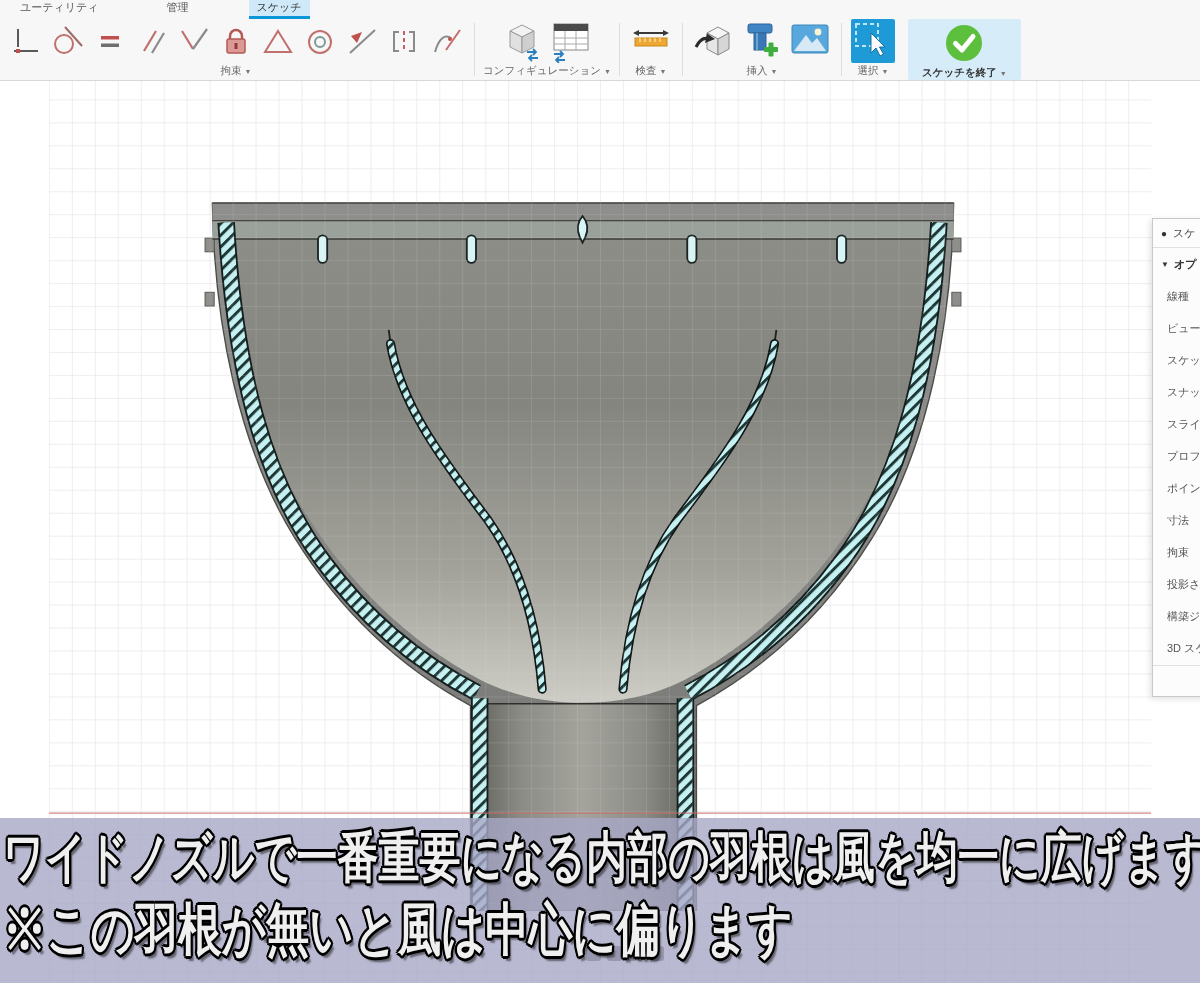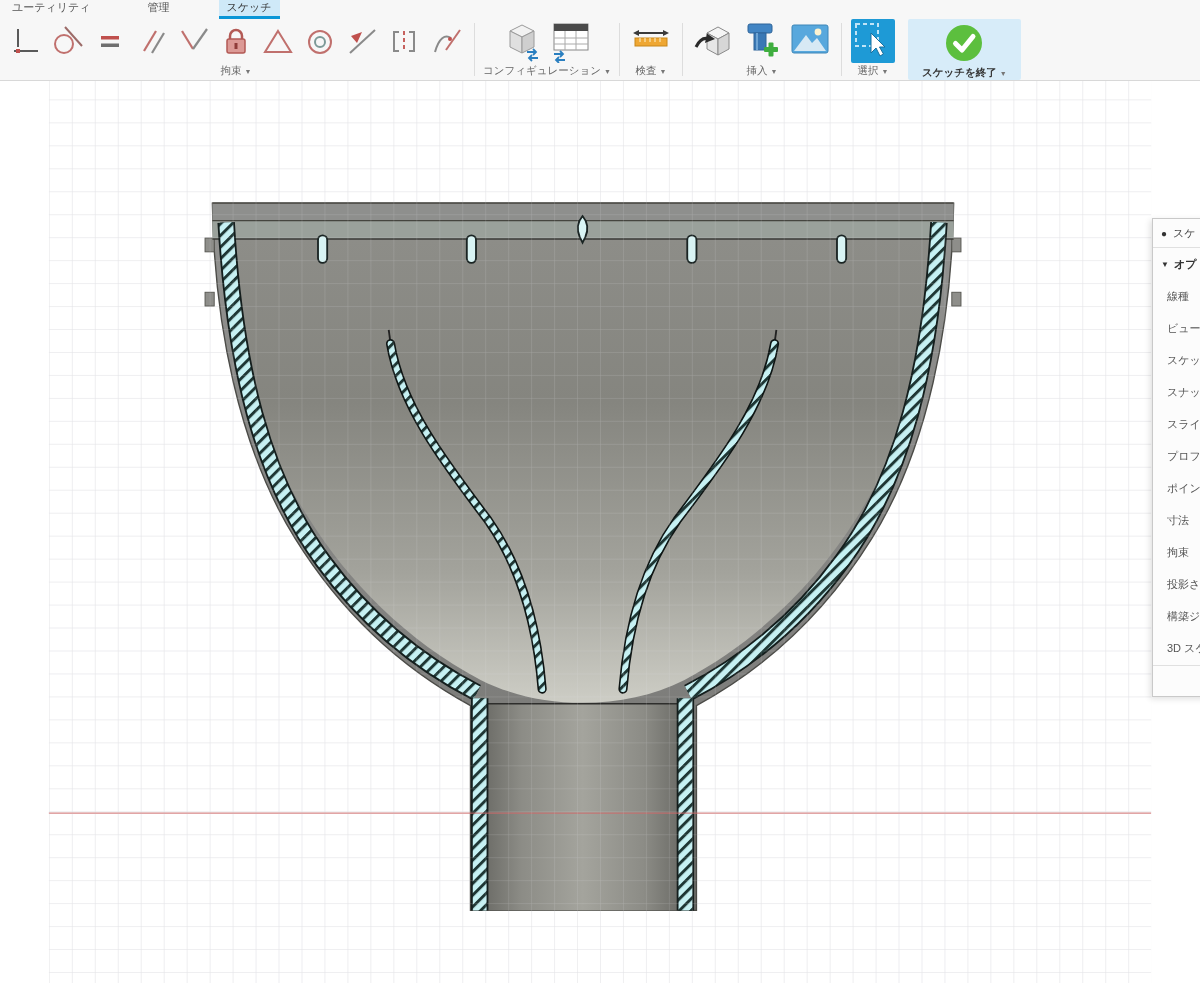--- a/index.html
+++ b/index.html
@@ -2,21 +2,21 @@
 <html><head>
 <meta charset="utf-8">
 <style>
   html,body{margin:0;padding:0;width:1200px;height:983px;overflow:hidden;
     font-family:"Liberation Sans",sans-serif;background:#fff;}
   #app{position:relative;width:1200px;height:983px;overflow:hidden;}
 
   
   #toolbar{position:absolute;left:0;top:0;width:1200px;height:81px;
     background:#f7f7f7;border-bottom:1px solid #d8d8d8;box-sizing:border-box;}
-  #tabs{display:flex;align-items:flex-end;height:19px;padding-left:4px;gap:41px;}
+  #tabs{display:flex;align-items:flex-end;height:19px;padding-left:12px;gap:52px;}
   .tab{font-size:11px;color:#555;padding:2px 8px 1px 8px;border-bottom:3px solid transparent;cursor:default;}
   .tab.active{background:#cfe9f8;border-bottom:3px solid #0a96d7;color:#333;}
   #tools{display:flex;align-items:stretch;height:61px;}
   .tgroup{display:flex;flex-direction:column;align-items:center;justify-content:flex-start;padding:0 6px;}
   .ticons{display:flex;align-items:center;gap:2px;height:44px;}
   .tlabel{font-size:10.5px;color:#666;margin-top:1px;white-space:nowrap;}
   .tlabel .caret{font-size:7px;color:#777;margin-left:3px;}
   .sep{width:1px;background:#ddd;margin:4px 2px;}
   .cicon{width:40px;height:36px;display:flex;align-items:center;justify-content:center;}
   .gicon{width:46px;height:44px;display:flex;align-items:center;justify-content:center;}
@@ -379,14 +379,24 @@
       </div>
     <div class="p-row">
         <span>構築ジ</span>
       </div>
     <div class="p-row">
         <span>3D スケ</span>
       </div>
     <div class="p-foot"></div>
   </aside>
 
+  <div id="subs">
+    <div id="navghost">
+      <div></div>
+        <div></div>
+        <div></div>
+        <div></div>
+    </div>
+    <div class="sub-line" id="sub1">ワイドノズルで一番重要になる内部の羽根は風を均一に広げます</div>
+    <div class="sub-line" id="sub2">※この羽根が無いと風は中心に偏ります</div>
+  </div>
 
 </div>
 
 </body></html>

